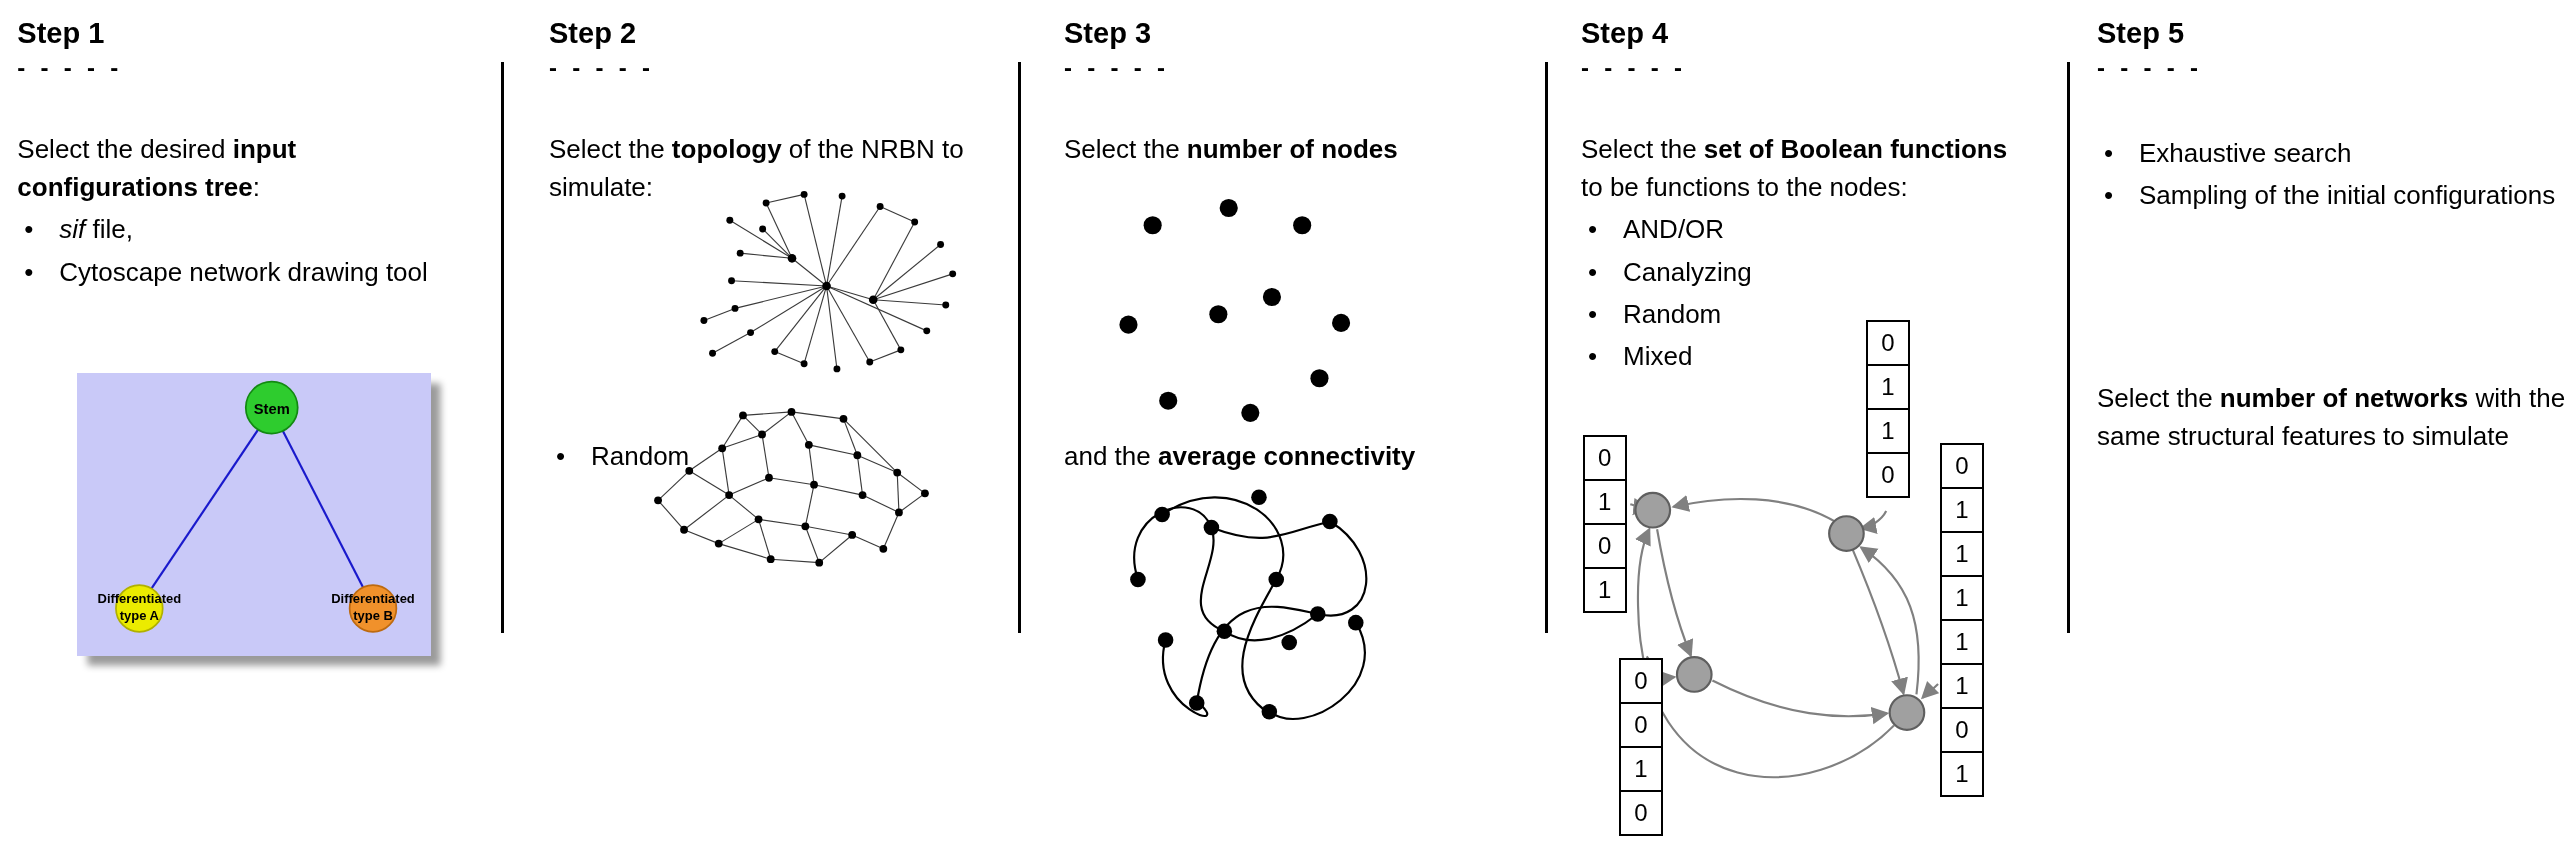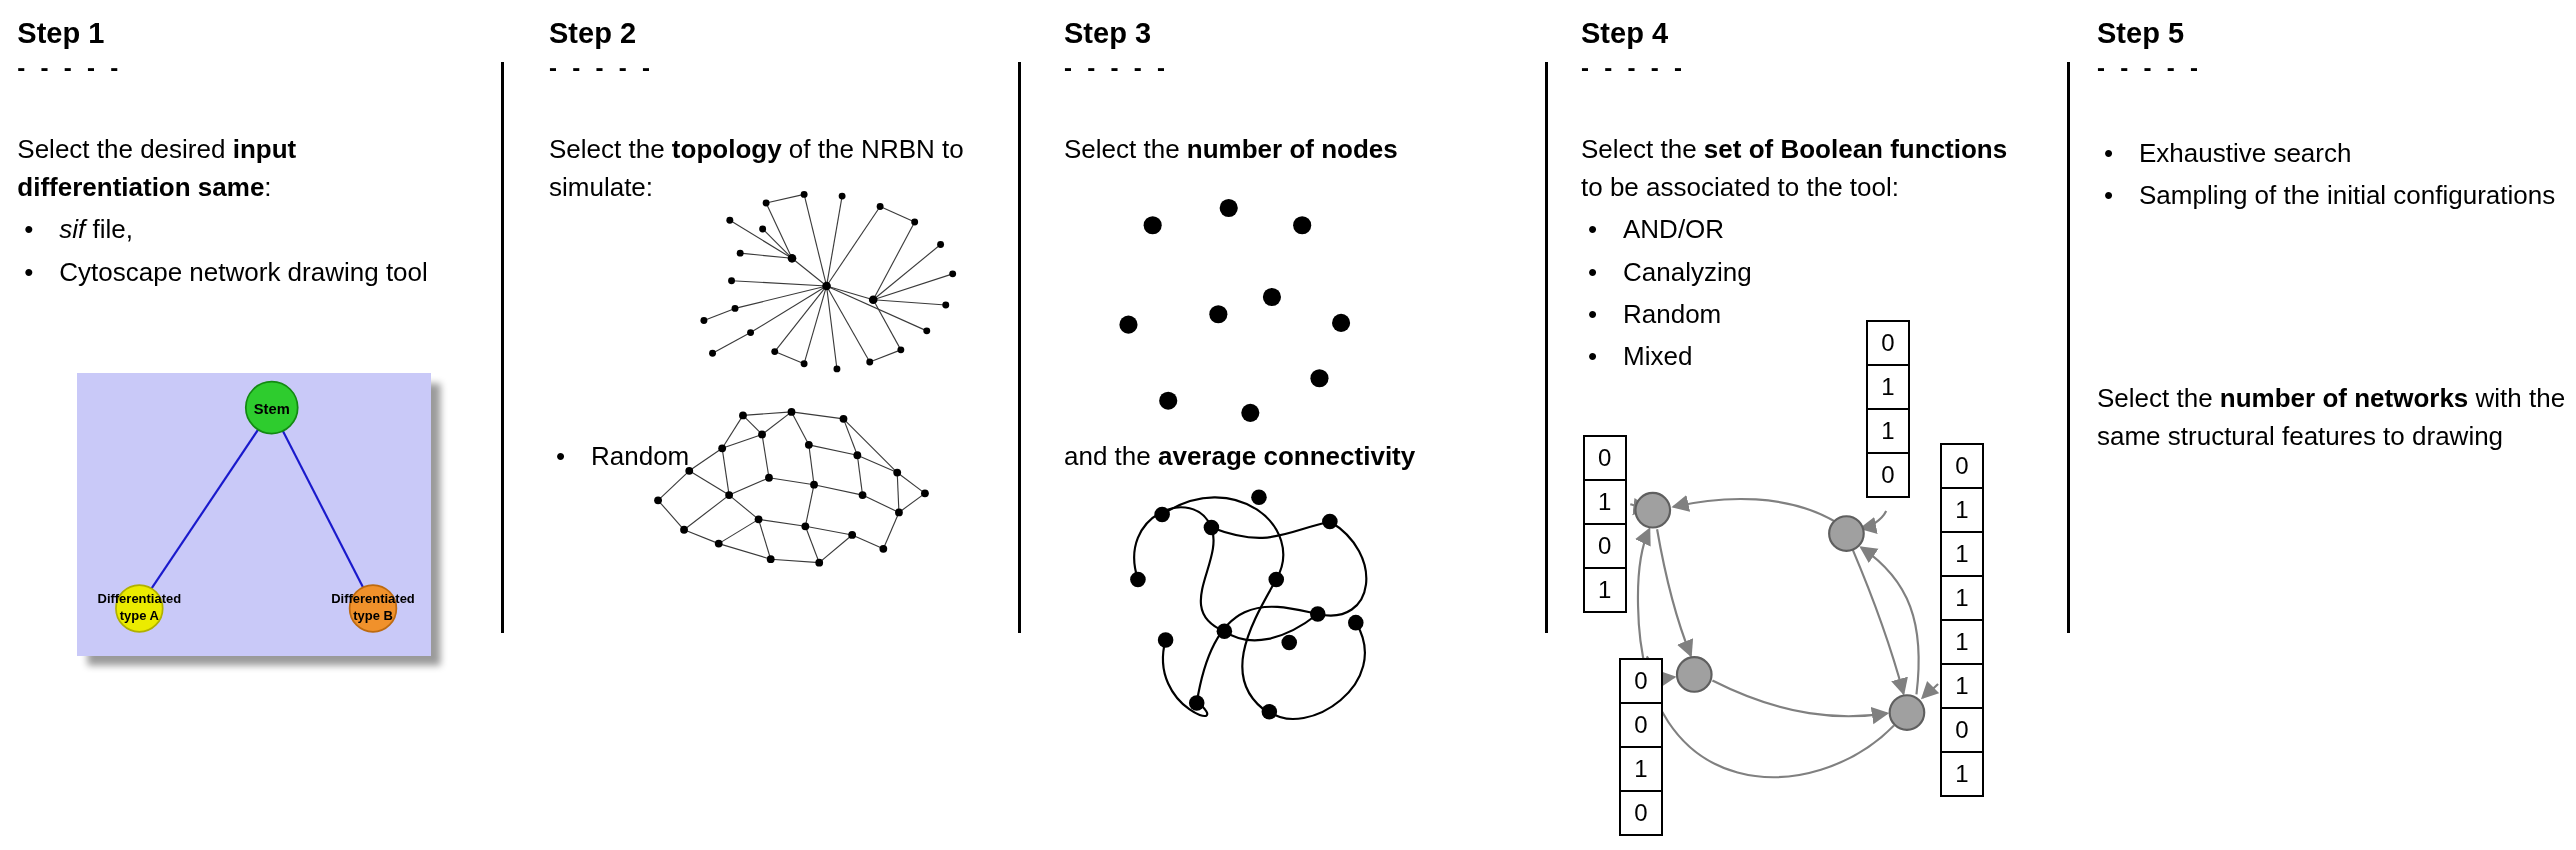--- a/index.html
+++ b/index.html
@@ -30,21 +30,21 @@
 </style>
 </head>
 <body>
 
 <div class="canvas">
 
   <div class="col" style="left:17.3px;width:480px;">
     <div class="step-title">Step 1</div>
     <div class="dashes">- - - - -</div>
     <div class="content" style="width:415px;">
-      <div class="para"><span>Select the desired </span><b>input differentiation same</b><span>:</span></div>
+      <div class="para"><span>Select the desired </span><b>input configurations tree</b><span>:</span></div>
       <div class="bullet">
         <span class="bdot"></span>
         <span class="btext"><i>sif</i><span> file,</span></span>
       </div>
       <div class="bullet">
         <span class="bdot"></span>
         <span class="btext">Cytoscape network drawing tool</span>
       </div>
     </div>
     <div class="tree-box">
@@ -256,21 +256,21 @@
       </g>
     </svg>
   </div>
 
   <div class="sep" style="left:1545px;"></div>
 
   <div class="col" style="left:1581px;width:485px;">
     <div class="step-title">Step 4</div>
     <div class="dashes">- - - - -</div>
     <div class="content" style="width:441px;">
-      <div class="para"><span>Select the </span><b>set of Boolean functions</b><span> to be associated to the tool:</span></div>
+      <div class="para"><span>Select the </span><b>set of Boolean functions</b><span> to be functions to the nodes:</span></div>
       <div class="bullet">
           <span class="bdot"></span>
           <span class="btext">AND/OR</span>
         </div>
       <div class="bullet">
           <span class="bdot"></span>
           <span class="btext">Canalyzing</span>
         </div>
       <div class="bullet">
           <span class="bdot"></span>
@@ -351,17 +351,17 @@
     <div class="content" style="width:472px;">
       <div class="bullet">
           <span class="bdot"></span>
           <span class="btext">Exhaustive search</span>
         </div>
       <div class="bullet">
           <span class="bdot"></span>
           <span class="btext">Sampling of the initial configurations</span>
         </div>
     </div>
-    <div class="para abs" style="left:0;top:379px;width:472px;"><span>Select the </span><b>number of networks</b><span> with the same structural features to drawing</span></div>
+    <div class="para abs" style="left:0;top:379px;width:472px;"><span>Select the </span><b>number of networks</b><span> with the same structural features to simulate</span></div>
   </div>
 
 </div>
 
 
 </body></html>

